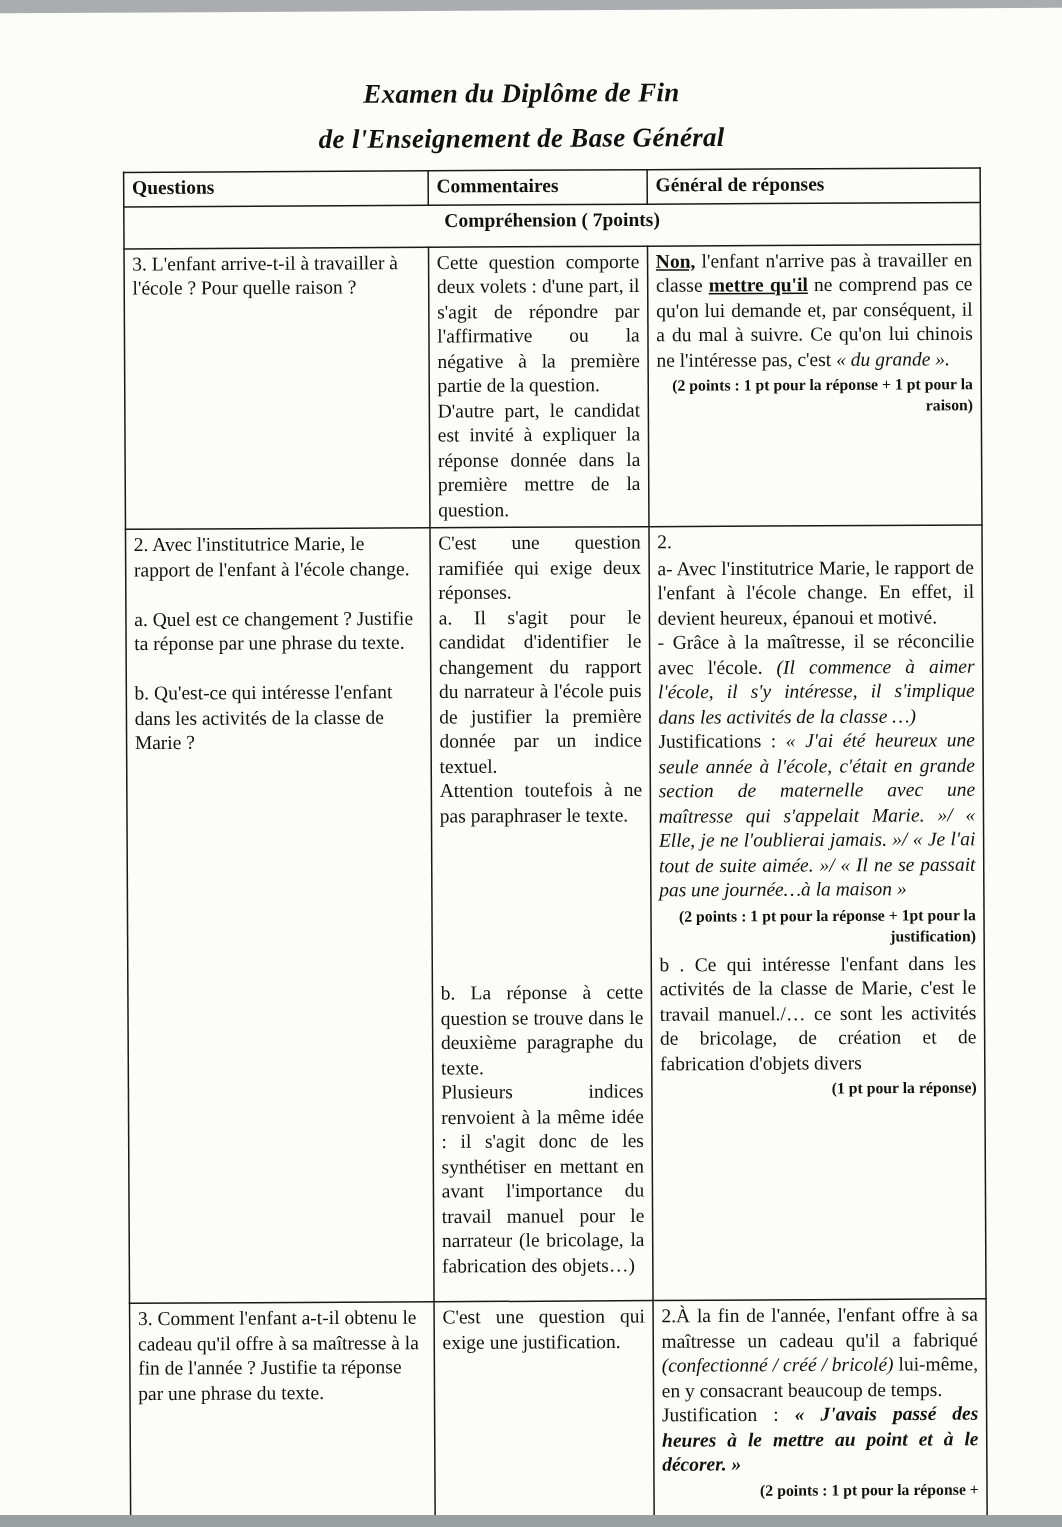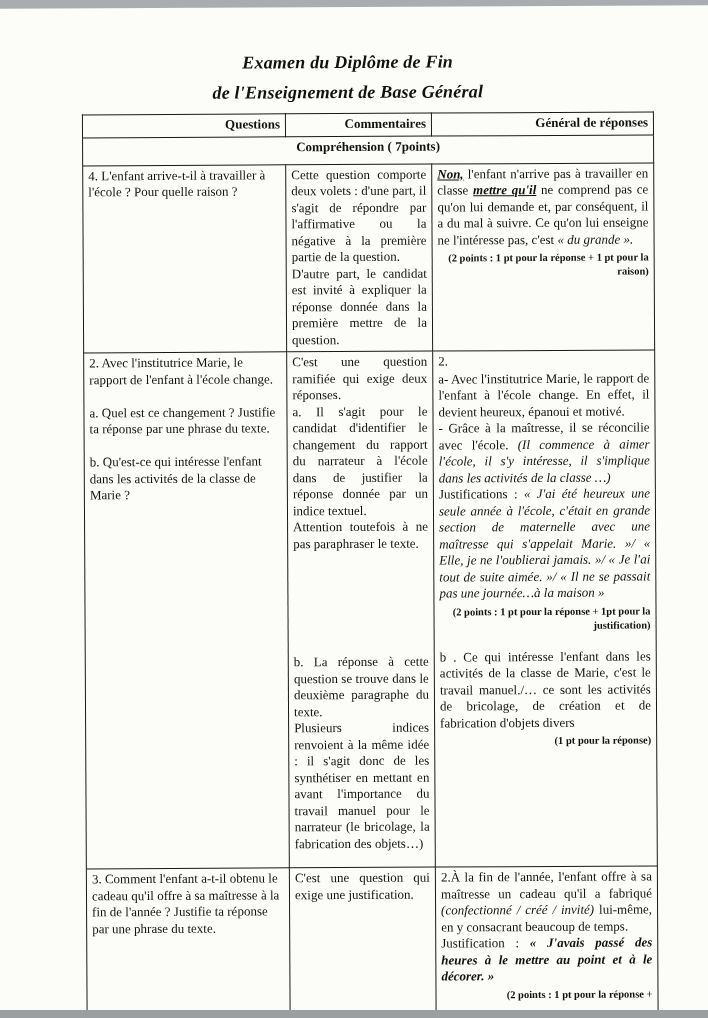--- a/index.html
+++ b/index.html
@@ -28,46 +28,46 @@
     margin-left:88px;margin-top:6px;
     width:571px;table-layout:fixed;
   }
   table.exam td{
     border:1px solid #1a1a1a;
     vertical-align:top;
     padding:2px 5px 3px 5px;
     font-size:13px;line-height:1.27;
   }
   td.hdr{
-    font-weight:bold;text-align:right;font-size:13.5px;
+    font-weight:bold;text-align:left;font-size:13.5px;
     padding:1px 2px;height:16px;line-height:1.15;
   }
   td.section{
     font-weight:bold;text-align:center;font-size:17px;
     padding:1px 2px;height:22px;
   }
   .col-q{width:203px;}
   .col-c{width:146px;}
   .col-a{width:222px;}
   .pre{white-space:pre-line;}
   .j{text-align:justify;}
   .b{font-weight:normal;}
   .i{font-style:italic;}
   .bi{font-weight:bold;font-style:italic;}
-  .biu{font-weight:bold;font-style:italic;text-decoration:underline;}
+  .biu{font-weight:bold;text-decoration:underline;}
   .pts{
     font-weight:bold;font-size:10.5px;text-align:right;
     margin-top:3px;line-height:1.35;white-space:pre-line;
   }
   .q2{line-height:1.7;}
   .row1 td{height:166px;}
   .row2 td{height:510px;}
   .row3 td{height:170px;}
   .gapb{margin-top:102px;}
-  .bblock{margin-top:16px;}
+  .bblock{margin-top:2px;}
   .num-line{margin-bottom:1px;}
 </style>
 </head>
 <body>
 
 <div class="sheet">
 
   <div class="title-block">
     <div class="title-line">Examen du Diplôme de Fin</div>
     <div class="title-line">de l'Enseignement de Base Général</div>
@@ -85,38 +85,38 @@
       <td class="hdr">Questions</td>
       <td class="hdr">Commentaires</td>
       <td class="hdr">Général de réponses</td>
     </tr>
 
     <tr>
       <td class="section" colspan="3">Compréhension ( 7points)</td>
     </tr>
 
     <tr class="row1">
-      <td class="pre">4. L'enfant arrive-t-il à travailler à l'école ? Pour quelle raison ?</td>
+      <td class="pre">3. L'enfant arrive-t-il à travailler à l'école ? Pour quelle raison ?</td>
       <td class="pre j">Cette question comporte deux volets : d'une part, il s'agit de répondre par l'affirmative ou la négative à la première partie de la question.
 D'autre part, le candidat est invité à expliquer la réponse donnée dans la première mettre de la question.</td>
       <td class="j">
-        <div class="j"><span class="biu pre">Non,</span><span class="pre"> l'enfant n'arrive pas à travailler en classe </span><span class="biu pre">mettre qu'il</span><span class="pre"> ne comprend pas ce qu'on lui demande et, par conséquent, il a du mal à suivre. Ce qu'on lui enseigne ne l'intéresse pas, c'est </span><span class="i pre">« du grande ».</span></div>
+        <div class="j"><span class="biu pre">Non,</span><span class="pre"> l'enfant n'arrive pas à travailler en classe </span><span class="biu pre">mettre qu'il</span><span class="pre"> ne comprend pas ce qu'on lui demande et, par conséquent, il a du mal à suivre. Ce qu'on lui chinois ne l'intéresse pas, c'est </span><span class="i pre">« du grande ».</span></div>
         <div class="pts">(2 points : 1 pt pour la réponse + 1 pt pour la raison)</div>
       </td>
     </tr>
 
     <tr class="row2">
       <td class="pre q2">2. Avec l'institutrice Marie, le rapport de l'enfant à l'école change.
 
 a. Quel est ce changement ? Justifie ta réponse par une phrase du texte.
 
 b. Qu'est-ce qui intéresse l'enfant dans les activités de la classe de Marie ?</td>
       <td class="j">
         <div><span class="pre">C'est une question ramifiée qui exige deux réponses.
-a. Il s'agit pour le candidat </span><span class="b pre">d'identifier</span><span class="pre"> le changement du rapport du narrateur à l'école dans de justifier la réponse donnée par un indice textuel.
+a. Il s'agit pour le candidat </span><span class="b pre">d'identifier</span><span class="pre"> le changement du rapport du narrateur à l'école puis de justifier la première donnée par un indice textuel.
 Attention toutefois à ne pas paraphraser le texte.</span></div>
         <div class="gapb pre">b. La réponse à cette question se trouve dans le deuxième paragraphe du texte.
 Plusieurs indices renvoient à la même idée : il s'agit donc de les synthétiser en mettant en avant l'importance du travail manuel pour le narrateur (le bricolage, la fabrication des objets…)</div>
       </td>
       <td class="j">
         <div class="num-line">2.</div>
         <div><span class="pre">a- Avec l'institutrice Marie, le rapport de l'enfant à l'école change. En effet, il devient heureux, épanoui et motivé.
 - Grâce à la maîtresse, il se réconcilie avec l'école. </span><span class="i pre">(Il commence à aimer l'école, il s'y intéresse, il s'implique dans les activités de la classe …)</span><span class="pre">
 Justifications : </span><span class="i pre">« J'ai été heureux une seule année à l'école, c'était en grande section de maternelle avec une maîtresse qui s'appelait Marie. »/ « Elle, je ne l'oublierai jamais. »/ « Je l'ai tout de suite aimée. »/ « Il ne se passait pas une journée…à la maison »</span></div>
         <div class="pts">(2 points : 1 pt pour la réponse + 1pt pour la justification)</div>
@@ -124,21 +124,21 @@
           <div><span class="b pre">b .</span><span class="pre"> Ce qui intéresse l'enfant dans les activités de la classe de Marie, c'est le travail manuel./… ce sont les activités de bricolage, de création et de fabrication d'objets divers</span></div>
           <div class="pts">(1 pt pour la réponse)</div>
         </div>
       </td>
     </tr>
 
     <tr class="row3">
       <td class="pre">3. Comment l'enfant a-t-il obtenu le cadeau qu'il offre à sa maîtresse à la fin de l'année ? Justifie ta réponse par une phrase du texte.</td>
       <td class="pre j">C'est une question qui exige une justification.</td>
       <td class="j">
-        <div><span class="pre">2.À la fin de l'année, l'enfant offre à sa maîtresse un cadeau qu'il a fabriqué </span><span class="i pre">(confectionné / créé / invité)</span><span class="pre"> lui-même, en y consacrant beaucoup de temps.
+        <div><span class="pre">2.À la fin de l'année, l'enfant offre à sa maîtresse un cadeau qu'il a fabriqué </span><span class="i pre">(confectionné / créé / bricolé)</span><span class="pre"> lui-même, en y consacrant beaucoup de temps.
 Justification :  </span><span class="bi pre">« J'avais passé des heures à le mettre au point et à le décorer. »</span></div>
         <div class="pts">(2 points : 1 pt pour la réponse +</div>
       </td>
     </tr>
   </tbody>
     </table>
 </div>
 
 <div class="bottom-bar"></div>
 

